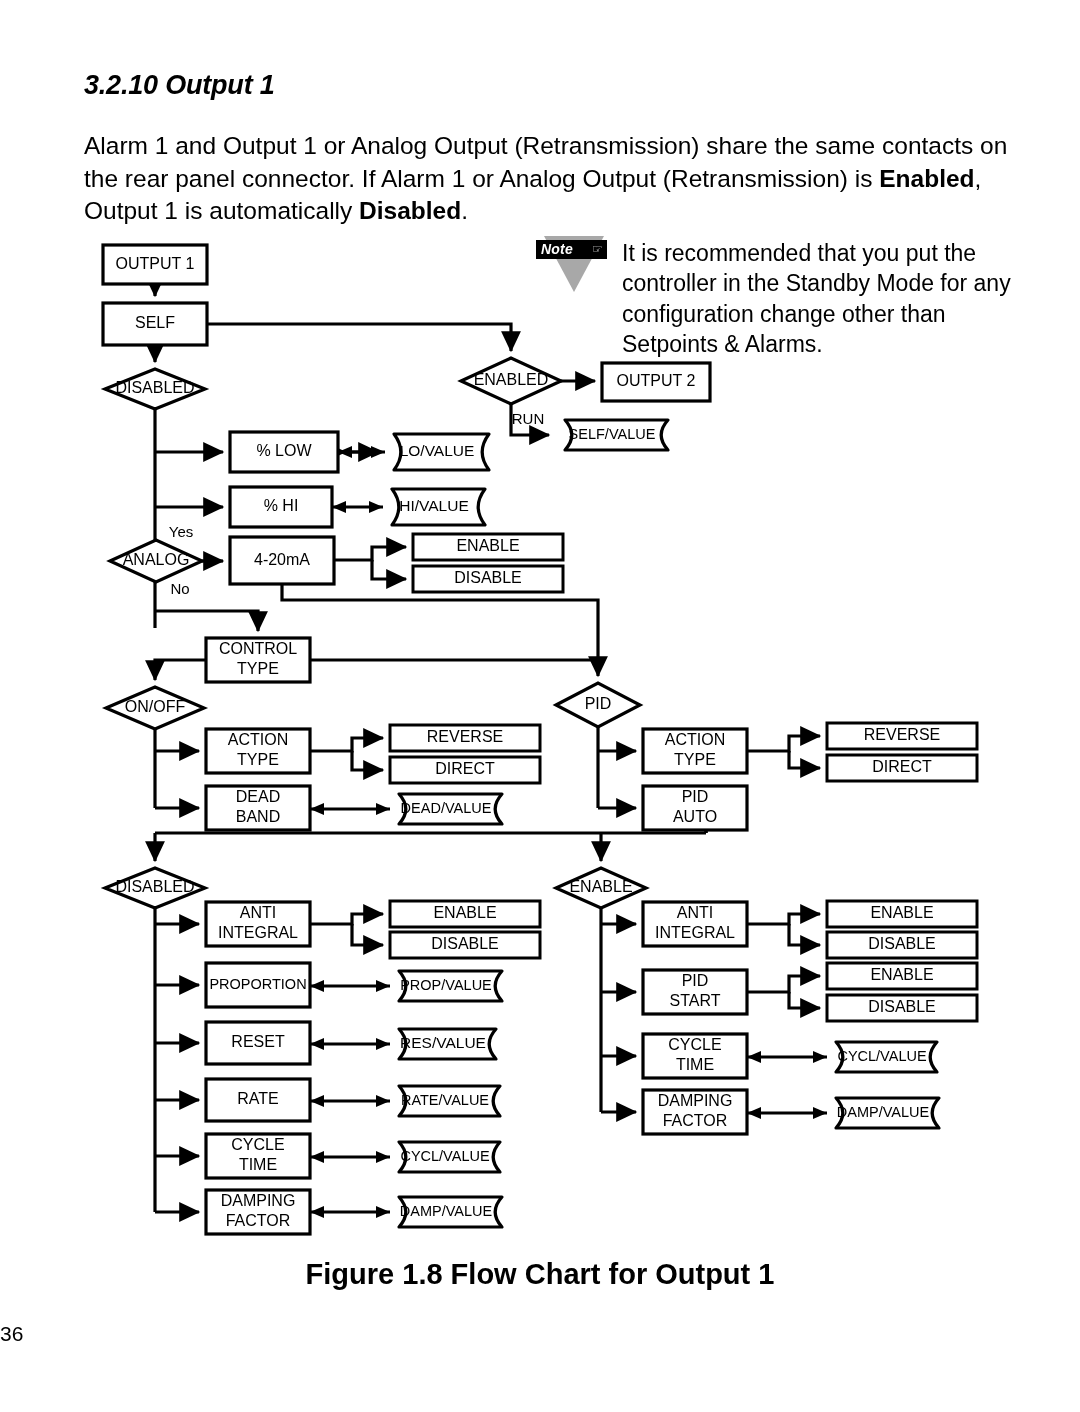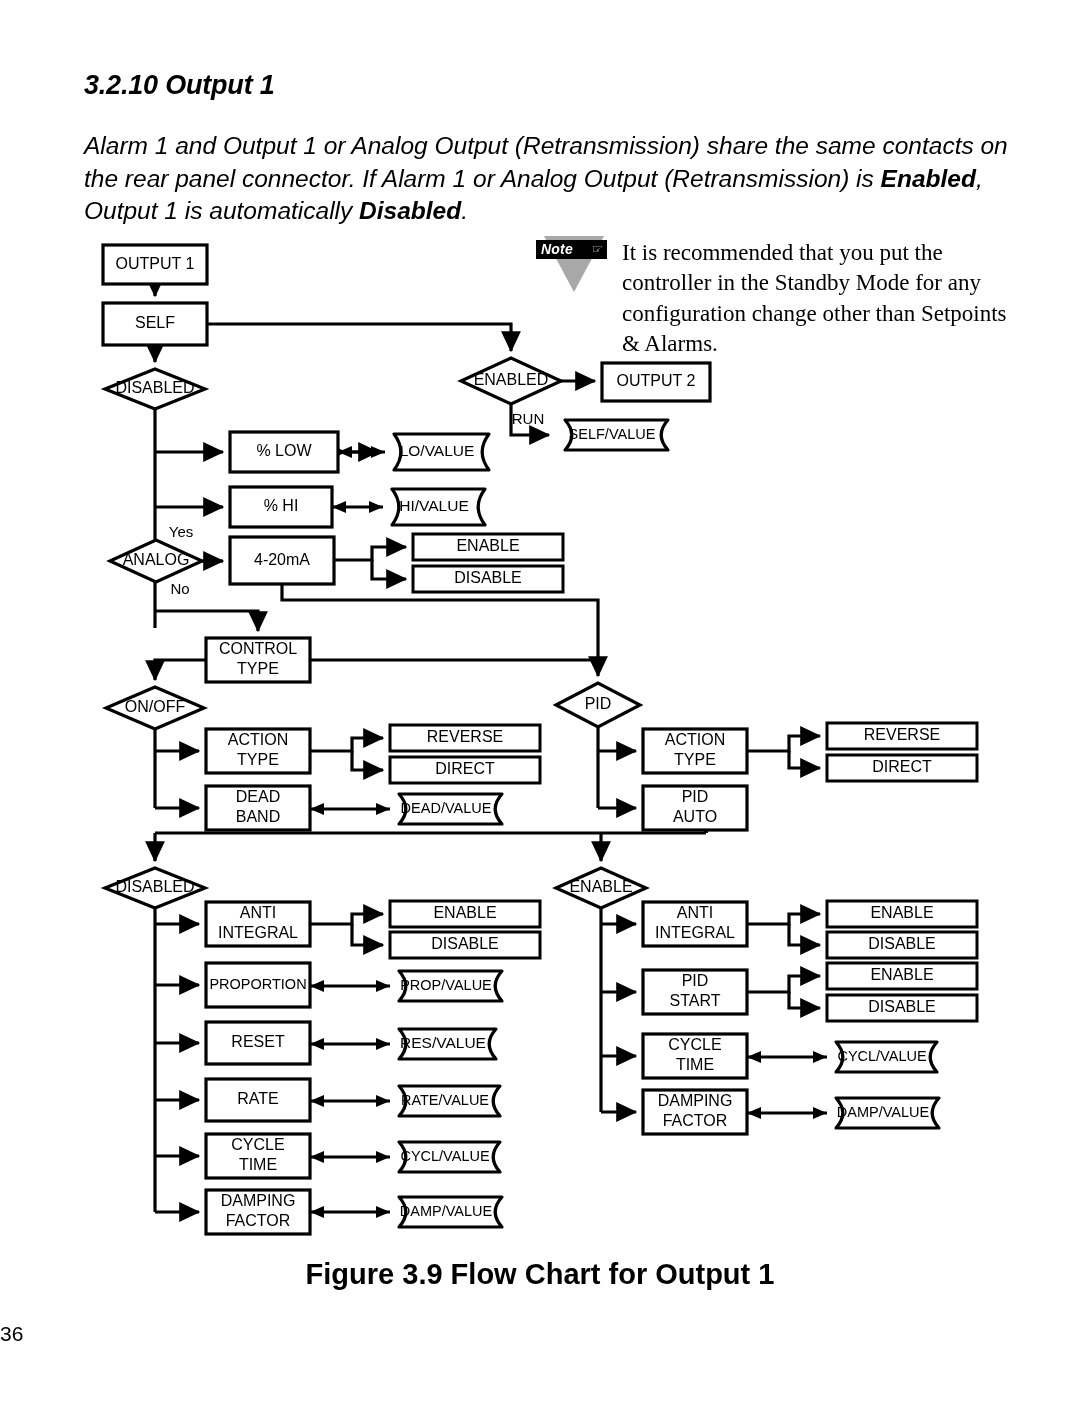--- a/index.html
+++ b/index.html
@@ -12,21 +12,21 @@
   }
   .page{position:relative;width:1080px;height:1412px;}
 
   .section-title{
     position:absolute;left:84px;top:70px;
     font-size:27px;font-weight:bold;letter-spacing:-0.2px;font-style:italic;
   }
 
   .intro{
     position:absolute;left:84px;top:130px;width:930px;
-    font-size:24.5px;line-height:1.33;font-style:italic;
+    font-size:24.5px;line-height:1.33;
   }
   .intro b{font-weight:bold;}
 
   .note-wrap{
     position:absolute;left:536px;top:236px;width:480px;
     display:flex;align-items:flex-start;gap:10px;
   }
   .note-badge{
     position:relative;width:76px;height:64px;flex:0 0 76px;
   }
@@ -41,21 +41,21 @@
     position:absolute;left:0px;top:4px;
     background:#000000;color:#ffffff;
     font-size:14px;font-weight:bold;font-style:italic;
     padding:2px 4px 3px 5px;
     line-height:1;
     display:flex;align-items:center;gap:19px;
     letter-spacing:0.2px;
   }
   .note-chip .hand{font-style:normal;font-weight:normal;font-size:12px;}
   .note-text{
-    font-size:23px;line-height:1.32;padding-top:2px;font-family:Liberation Serif, serif;
+    font-size:23px;line-height:1.32;padding-top:2px;
   }
 
   .figure-caption{
     position:absolute;left:0;top:1258px;width:1080px;
     text-align:center;font-size:29px;font-weight:bold;
   }
   .page-number{
     position:absolute;left:0;top:1322px;width:1080px;
     text-align:left;font-size:21px;
   }
@@ -427,15 +427,15 @@
           <text x="883" y="1113" font-size="14.5">DAMP/VALUE</text>
         </g>
       </g>
     <g id="edge-labels">
         <text x="528" y="420" font-size="15" class="lbl">RUN</text>
         <text x="181" y="533" font-size="15" class="lbl">Yes</text>
         <text x="180" y="590" font-size="15" class="lbl">No</text>
       </g>
   </svg>
 
-  <div class="figure-caption">Figure 3.9 Flow Chart for Output 1</div>
+  <div class="figure-caption">Figure 1.8 Flow Chart for Output 1</div>
   <div class="page-number">36</div>
 </div>
 
 </body></html>

